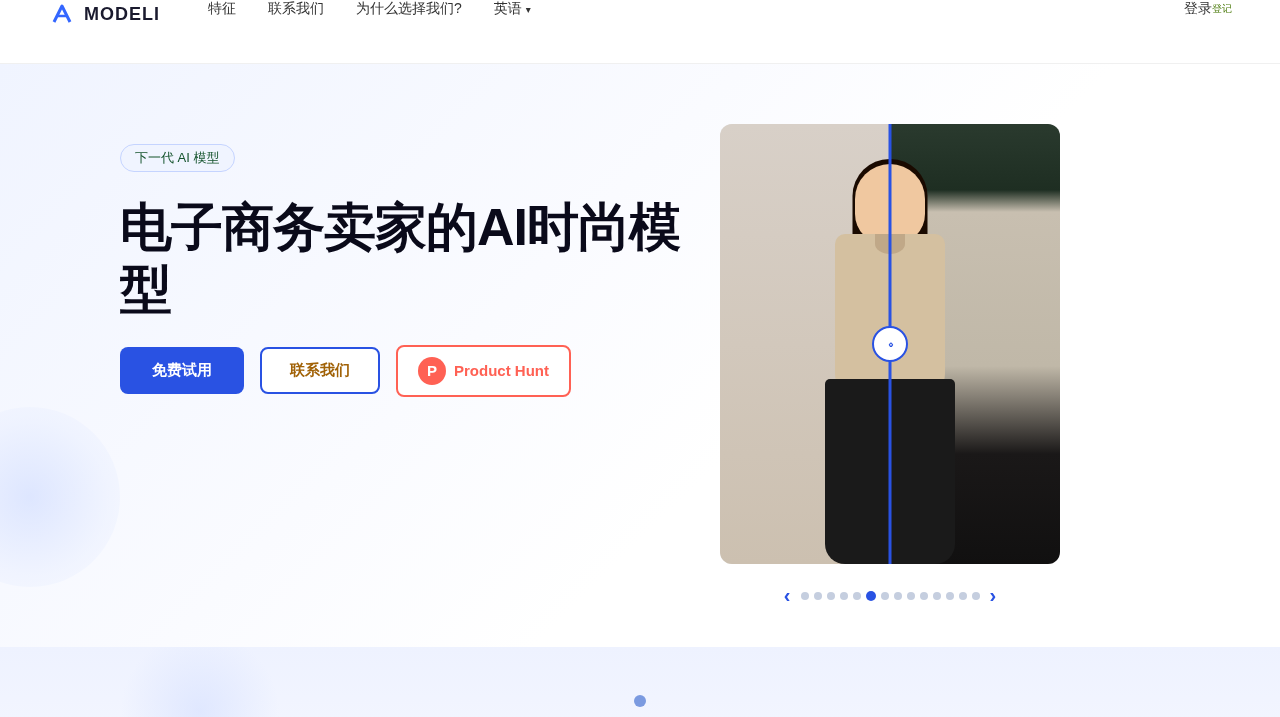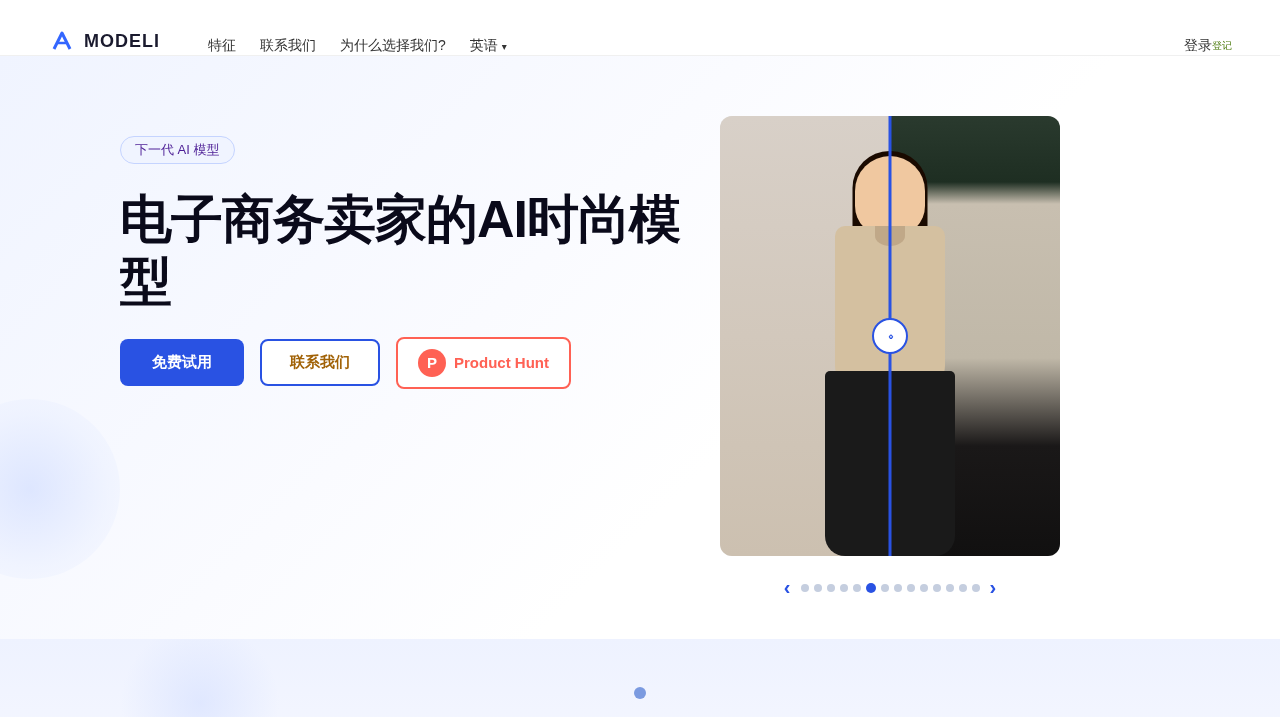--- a/index.html
+++ b/index.html
@@ -7,23 +7,23 @@
       font-family: -apple-system, BlinkMacSystemFont, 'PingFang SC', 'Microsoft YaHei', sans-serif;
       background: #fff;
       width: 1280px;
       min-height: 717px;
       overflow-x: hidden;
     }
 
     
     .navbar {
       display: flex;
-      align-items: flex-end;
+      align-items: flex-start;
       padding: 0 48px;
-      height: 56px;
+      height: 64px;
       background: #fff;
       border-bottom: 1px solid #f0f0f0;
       position: relative;
       z-index: 10;
     }
     .logo-area {
       display: flex;
       align-items: center;
       gap: 8px;
       margin-right: 48px;
@@ -34,23 +34,22 @@
     }
     .logo-text {
       font-size: 18px;
       font-weight: 700;
       color: #1a1a2e;
       letter-spacing: 1px;
     }
     .nav-links {
       display: flex;
       align-items: center;
-      gap: 24px;
+      gap: 32px;
       flex: 1;
-      margin-top: 44px;
     }
     .nav-link {
       font-size: 14px;
       color: #333;
       cursor: pointer;
       text-decoration: none;
       display: flex;
       align-items: center;
       gap: 4px;
     }
@@ -100,21 +99,21 @@
     }
 
     .hero-badge {
       display: inline-flex;
       align-items: center;
       background: #f0f4ff;
       border: 1px solid #c5d4ff;
       border-radius: 20px;
       padding: 4px 14px;
       font-size: 13px;
-      color: #4c1d95;
+      color: #14532d;
       margin-bottom: 24px;
     }
 
     .hero-title {
       font-size: 52px;
       font-weight: 800;
       color: #0a0a1a;
       line-height: 1.2;
       margin-bottom: 24px;
       letter-spacing: -1px;

